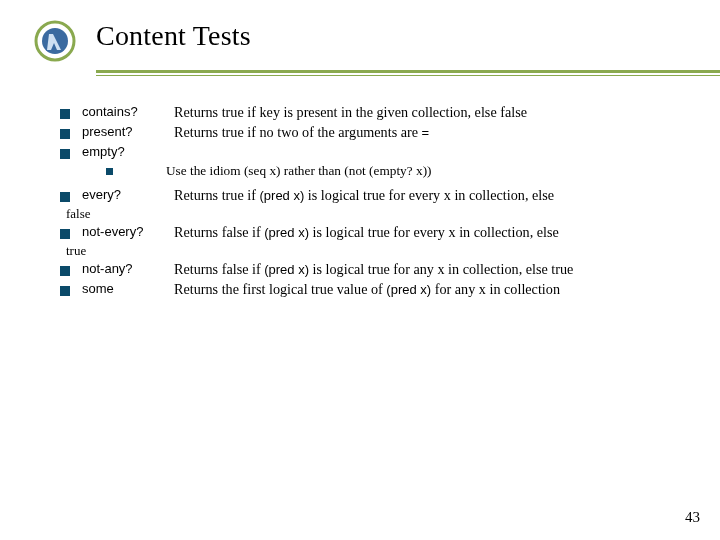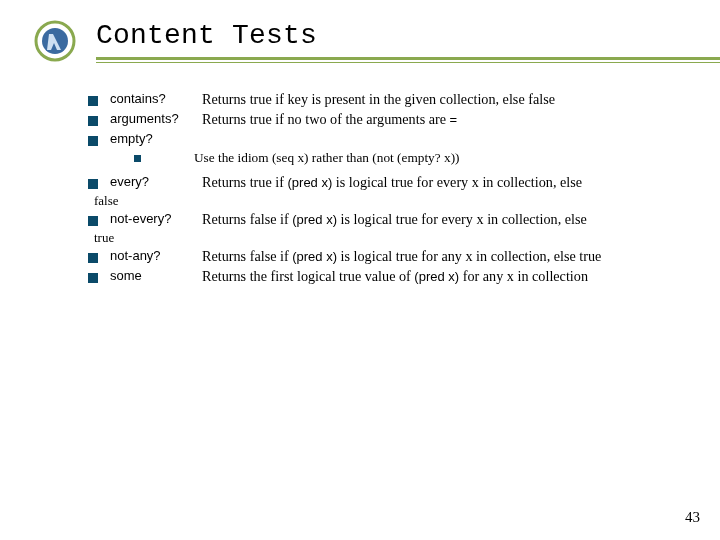--- a/index.html
+++ b/index.html
@@ -1,24 +1,24 @@
 <!DOCTYPE html>
 <html><head>
 <meta charset="utf-8">
 <style>
   * { margin: 0; padding: 0; box-sizing: border-box; }
   html, body { width: 720px; height: 540px; background: #fff; font-family: "Times New Roman", Times, serif; color: #000; overflow: hidden; }
   .slide { position: relative; width: 720px; height: 540px; }
   .header { position: relative; padding: 20px 0 0 34px; }
   .logo { position: absolute; left: 34px; top: 20px; }
   .title-area { margin-left: 62px; }
-  .title { font-size: 28px; font-weight: 400; font-family: Liberation Mono, monospace; letter-spacing: 0.2px; padding-bottom: 5px; }
+  .title { font-size: 28px; font-weight: 400; font-family: Liberation Serif, serif; letter-spacing: 0.2px; padding-bottom: 17px; }
   .rule-top { height: 3px; background: #8aa94f; margin-top: 1px; }
   .rule-bot { height: 1px; background: #8aa94f; margin-top: 2px; }
-  .content { padding: 28px 36px 0 88px; font-size: 14.2px; line-height: 1.25; }
+  .content { padding: 28px 36px 0 60px; font-size: 14.2px; line-height: 1.25; }
   .row { display: flex; align-items: flex-start; margin-bottom: 2px; }
   .bul { width: 10px; height: 10px; background: #0b4a69; margin-top: 5px; margin-right: 12px; flex-shrink: 0; }
   .bul.small { width: 7px; height: 7px; margin-top: 5px; margin-right: 9px; }
   .term-col { width: 92px; flex-shrink: 0; font-family: Verdana, Geneva, sans-serif; font-size: 13px; }
   .desc { flex: 1; font-family: "Times New Roman", serif; font-size: 14.2px; }
   .mono { font-family: Verdana, Geneva, sans-serif; font-size: 13px; }
   .sub { margin-left: 46px; display: flex; align-items: flex-start; margin-top: 3px; margin-bottom: 8px; gap: 44px; }
   .sub .subtext { font-family: "Times New Roman", serif; font-size: 13.3px; }
   .pagenum { position: absolute; right: 20px; bottom: 14px; font-family: "Times New Roman", serif; font-size: 15px; }
   .trail { font-family: "Times New Roman", serif; font-size: 13px; margin-left: 6px; margin-top: -1px; margin-bottom: 2px; }
@@ -44,21 +44,21 @@
 
 <div class="content">
 
   <div class="row">
     <div class="bul"></div>
     <div class="term-col">contains?</div>
     <div class="desc"><span>Returns true if key is present in the given collection, else false</span><span class="mono"></span><span></span></div>
   </div>
   <div class="row">
     <div class="bul"></div>
-    <div class="term-col">arguments?</div>
+    <div class="term-col">present?</div>
     <div class="desc"><span>Returns true if no two of the arguments are </span><span class="mono">=</span><span></span></div>
   </div>
   <div class="row">
     <div class="bul"></div>
     <div class="term-col">empty?</div>
   </div>
 
   <div class="sub">
     <div class="bul small"></div>
     <div class="subtext">Use the idiom (seq x) rather than (not (empty? x))</div>

